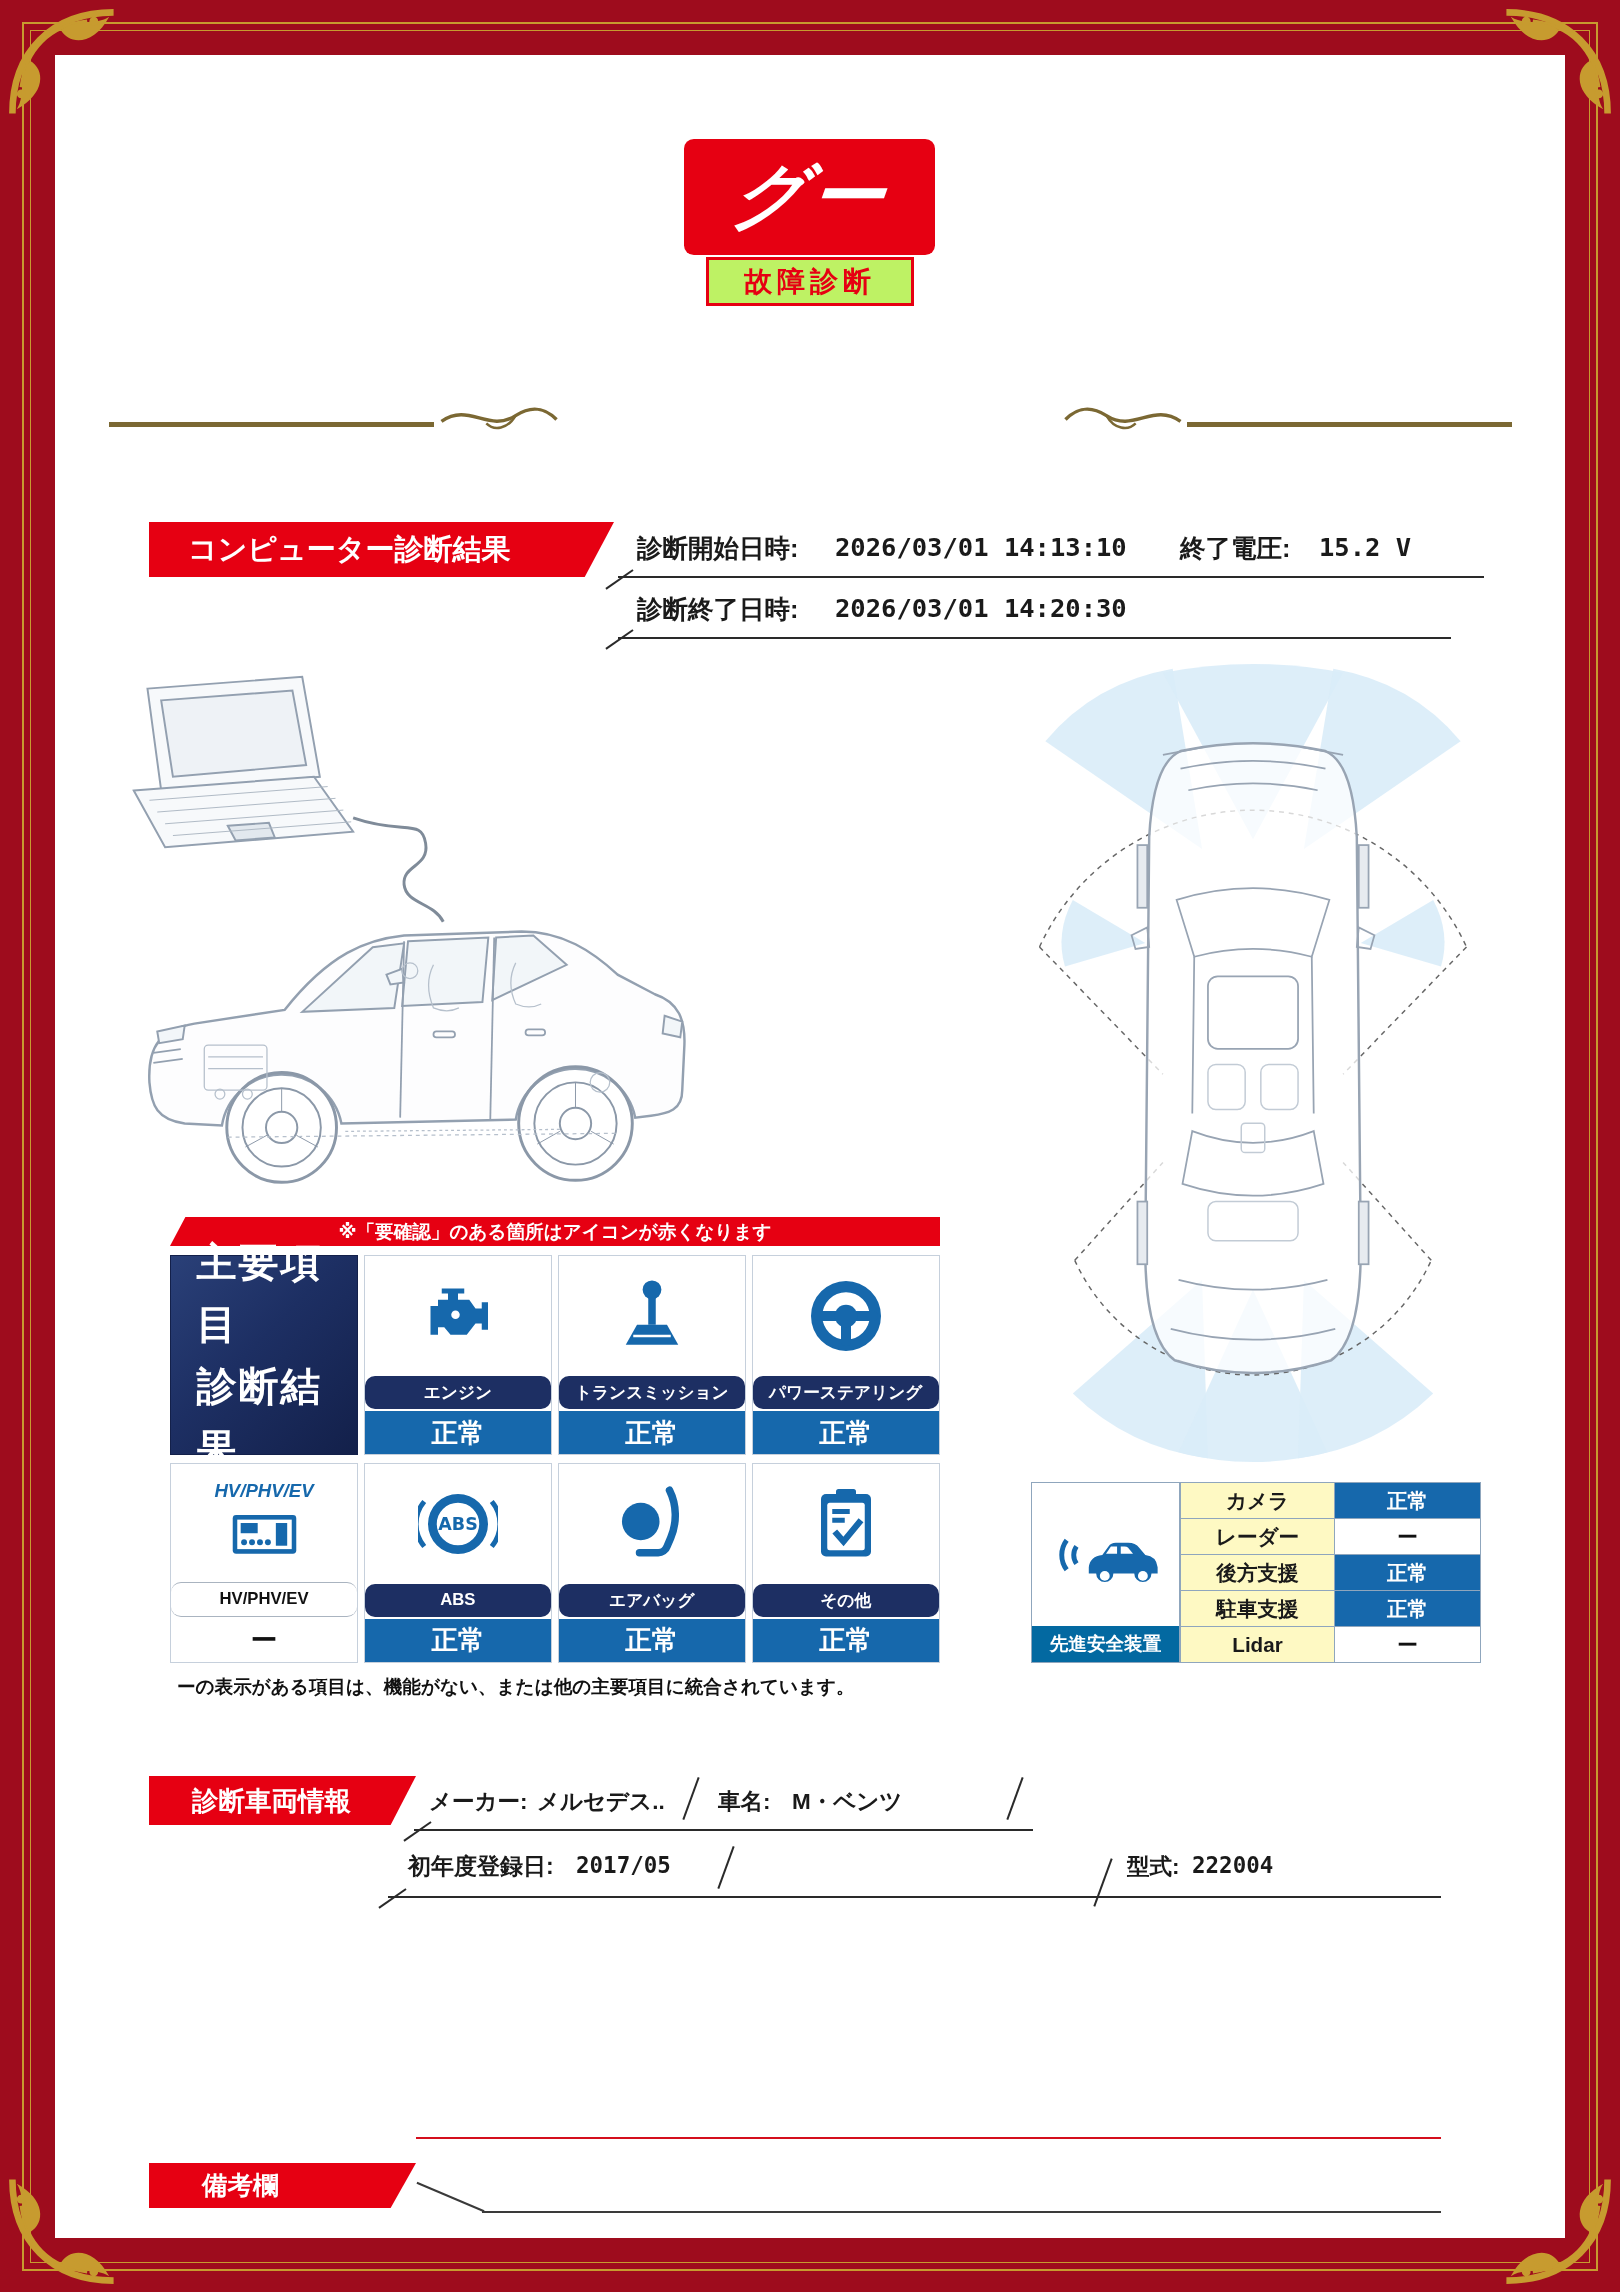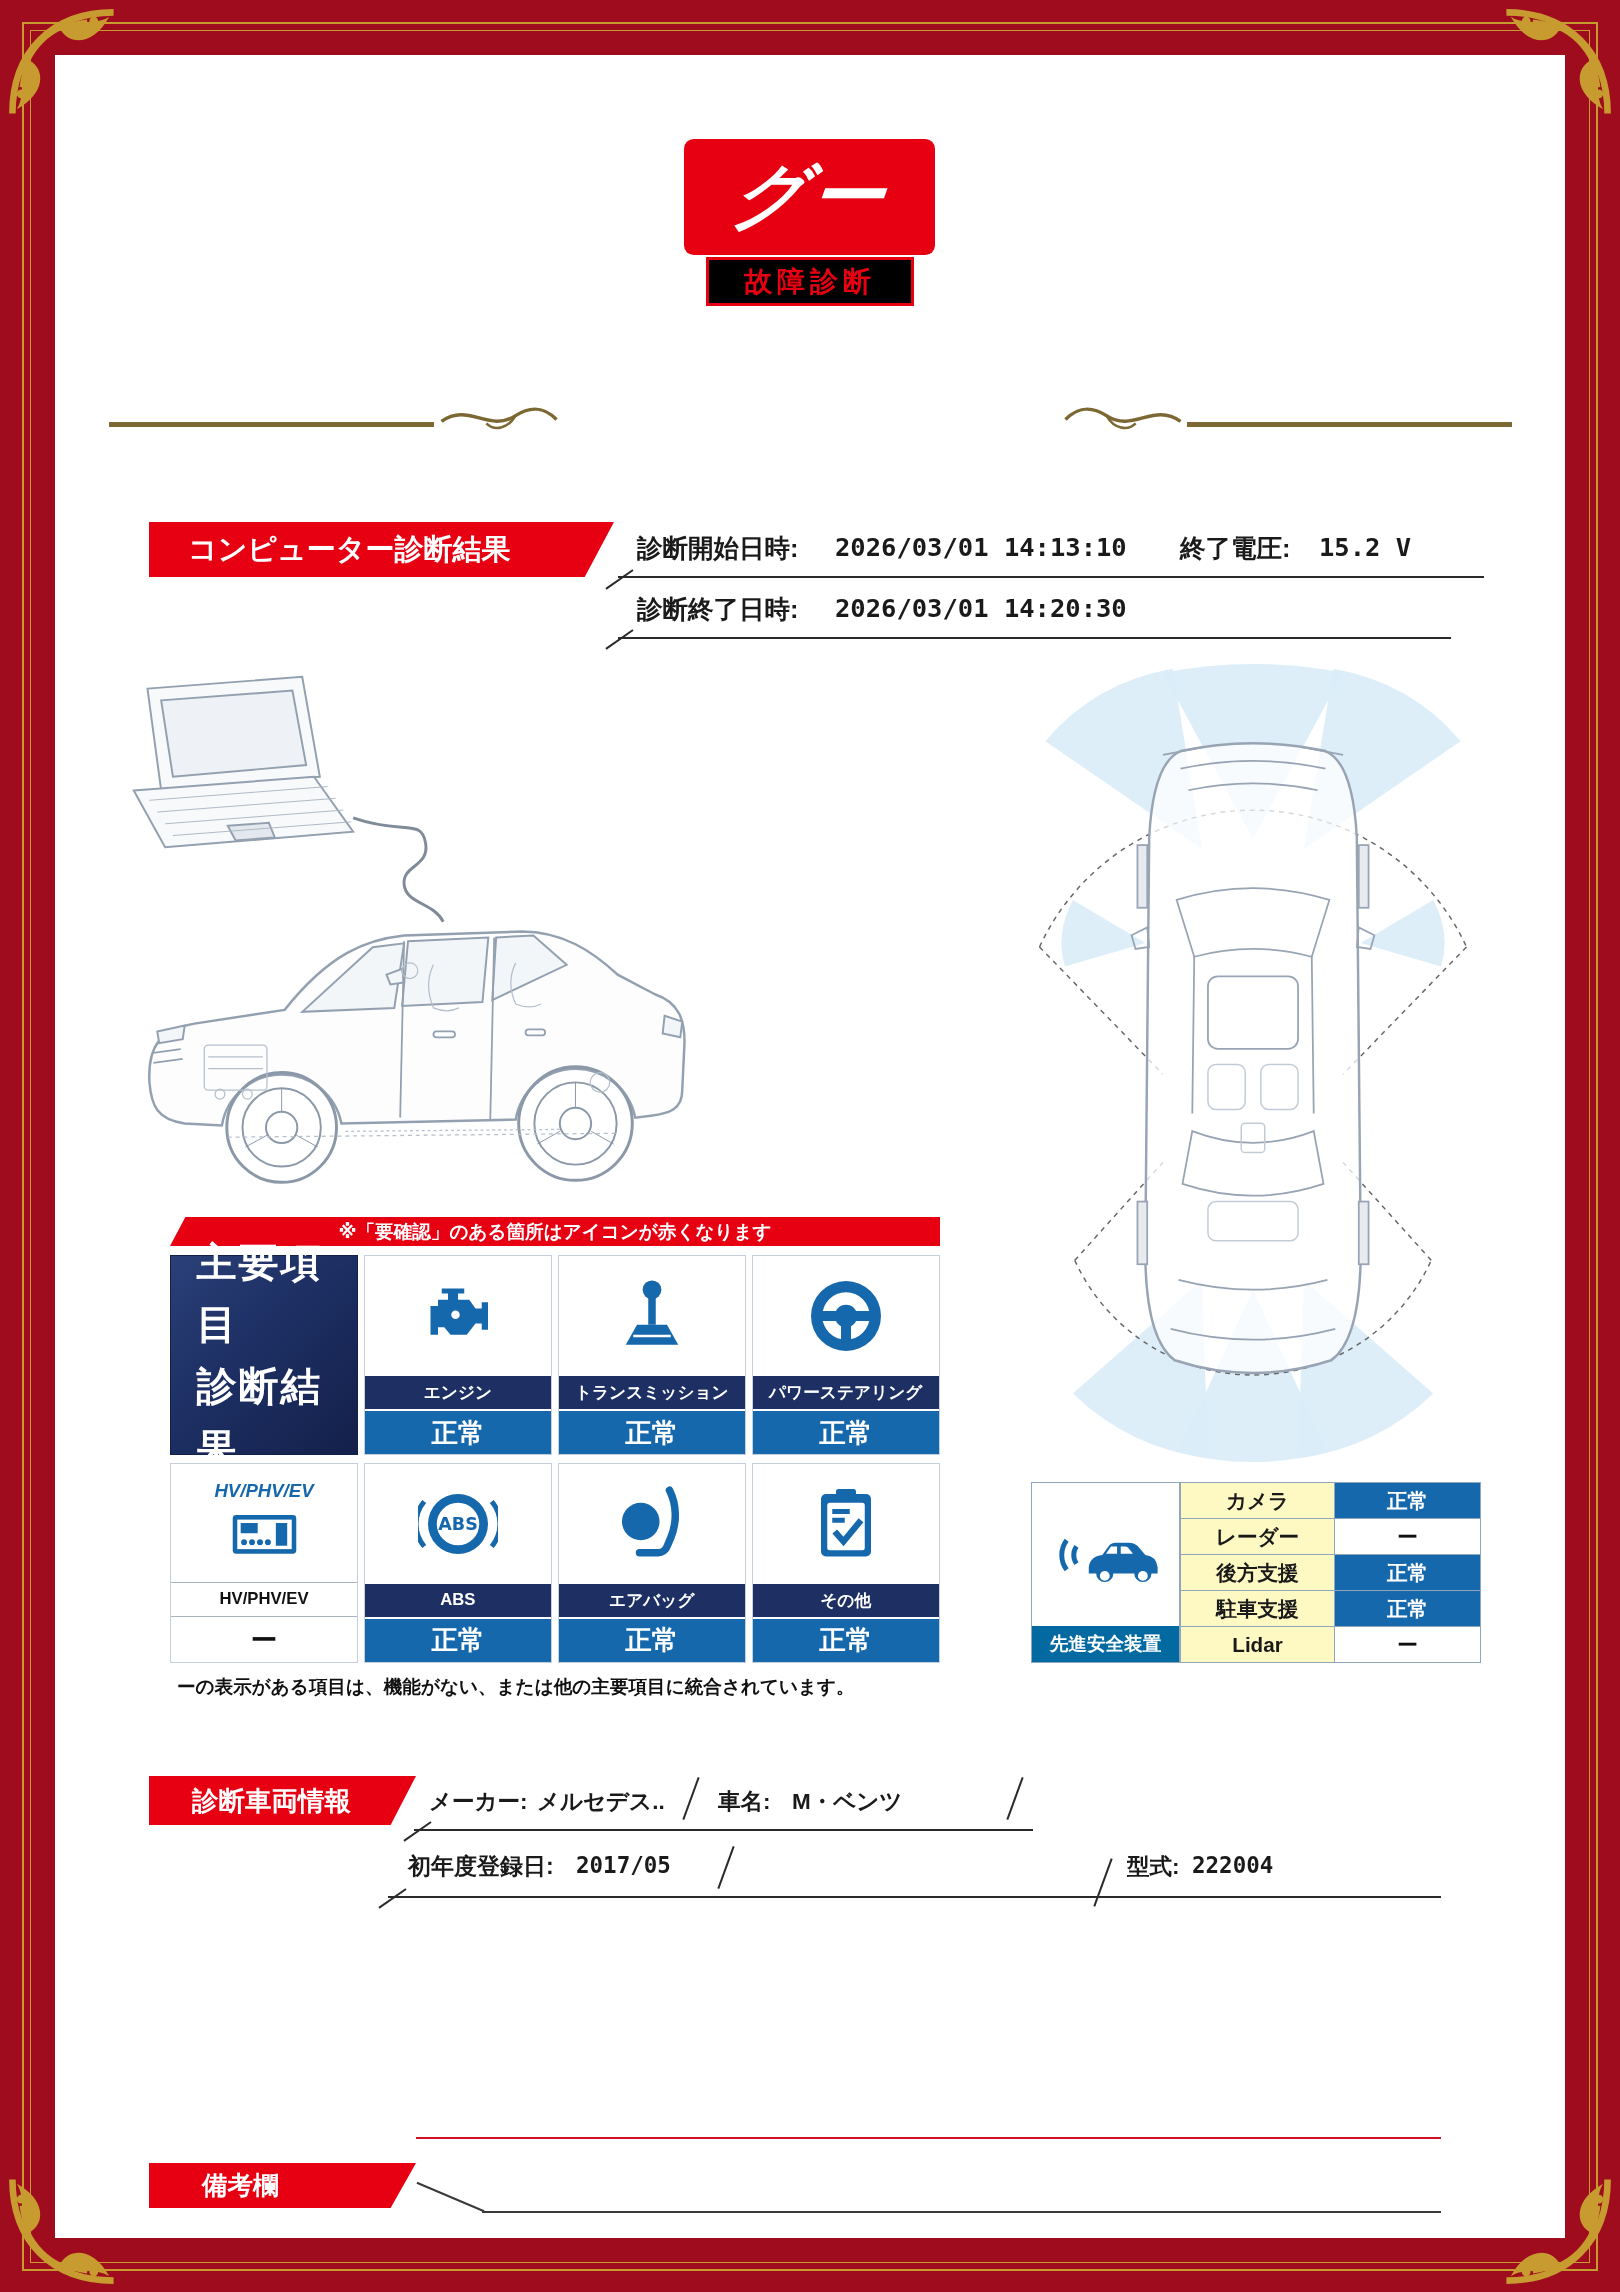--- a/index.html
+++ b/index.html
@@ -7,21 +7,21 @@
         font-family:"Liberation Sans","DejaVu Sans",sans-serif;color:#1a1a1a;}
   .goldline1{position:absolute;inset:21.6px;border:2px solid #c79b2f;pointer-events:none;}
   .goldline2{position:absolute;inset:30px;border:1px solid #c79b2f;pointer-events:none;}
   .corner{position:absolute;width:110px;height:110px;}
   .content{position:absolute;left:55px;top:55px;width:1510px;height:2183px;background:#ffffff;}
   .abs{position:absolute;}
   
   .logo-box{left:629px;top:84px;width:251px;height:116px;background:#e60012;border-radius:9.8px;
             display:flex;align-items:center;justify-content:center;}
   .logo-brand{color:#fff;font-size:73px;font-weight:800;font-style:italic;letter-spacing:3.9px;transform:skewX(-6deg);}
-  .logo-label{left:651px;top:202px;width:208px;height:49px;background:#000000;border:3.9px solid #e60012;
+  .logo-label{left:651px;top:202px;width:208px;height:49px;background:#bef264;border:3.9px solid #e60012;
               display:flex;align-items:center;justify-content:center;box-sizing:border-box;}
   .logo-label span{color:#e60012;font-size:28px;font-weight:800;letter-spacing:4.9px;}
   
   .main-title{left:0;top:321px;width:100%;text-align:center;font-size:65px;font-weight:800;
               letter-spacing:7.8px;color:#7b6833;}
   .title-line{position:absolute;height:4.9px;background:#7b6833;top:367px;}
   
   .banner{background:#e60012;color:#fff;font-weight:800;display:flex;align-items:center;}
   .clip-right{clip-path:polygon(0 0,100% 0,93.7% 100%,0 100%);}
   .clip-right2{clip-path:polygon(0 0,100% 0,90.5% 100%,0 100%);}
@@ -32,21 +32,21 @@
   .slash{position:absolute;width:2px;background:#2a2a2a;transform:rotate(20deg);}
   
   .notice-strip{left:115px;top:1162px;width:770px;height:29px;background:#e60012;color:#fff;
                 font-size:18.6px;font-weight:700;display:flex;align-items:center;justify-content:center;
                 clip-path:polygon(2% 0,100% 0,100% 100%,0 100%);}
   
   .grid{left:115px;top:1200px;display:grid;grid-template-columns:repeat(4,188px);grid-auto-rows:200px;gap:7.8px 5.9px;}
   .cell{display:flex;flex-direction:column;border:1px solid #c6d0dc;box-sizing:border-box;background:#fff;}
   .icon-area{flex:1;display:flex;align-items:center;justify-content:center;flex-direction:column;position:relative;}
   .cell-label{height:33px;background:#1d2f63;color:#fff;font-size:16.7px;font-weight:700;
-              display:flex;align-items:center;justify-content:center;white-space:nowrap;}
+              display:flex;align-items:center;justify-content:center;white-space:nowrap;border-radius:10px;}
   .cell-status{height:43px;background:#1668ac;color:#fff;font-size:26.5px;font-weight:800;
                display:flex;align-items:center;justify-content:center;border-top:2px solid #fff;}
   .cell-label.plain{background:#fff;color:#111;border-top:1px solid #aab4c0;border-bottom:1px solid #aab4c0;}
   .cell-status.none{background:#fff;color:#111;font-weight:700;}
   .panel-main{background:linear-gradient(135deg,#2a4078 0%,#1d2f63 45%,#13204a 100%);
               color:#fff;display:flex;flex-direction:column;justify-content:center;padding-left:25.5px;
               font-size:40px;font-weight:800;letter-spacing:2px;line-height:1.55;border:1px solid #13204a;box-sizing:border-box;}
   .hv-header{color:#1668ac;font-size:18.6px;font-weight:800;font-style:italic;margin-bottom:3.9px;}
   .footnote{left:122px;top:1619px;font-size:18.6px;font-weight:600;color:#111;}
   

